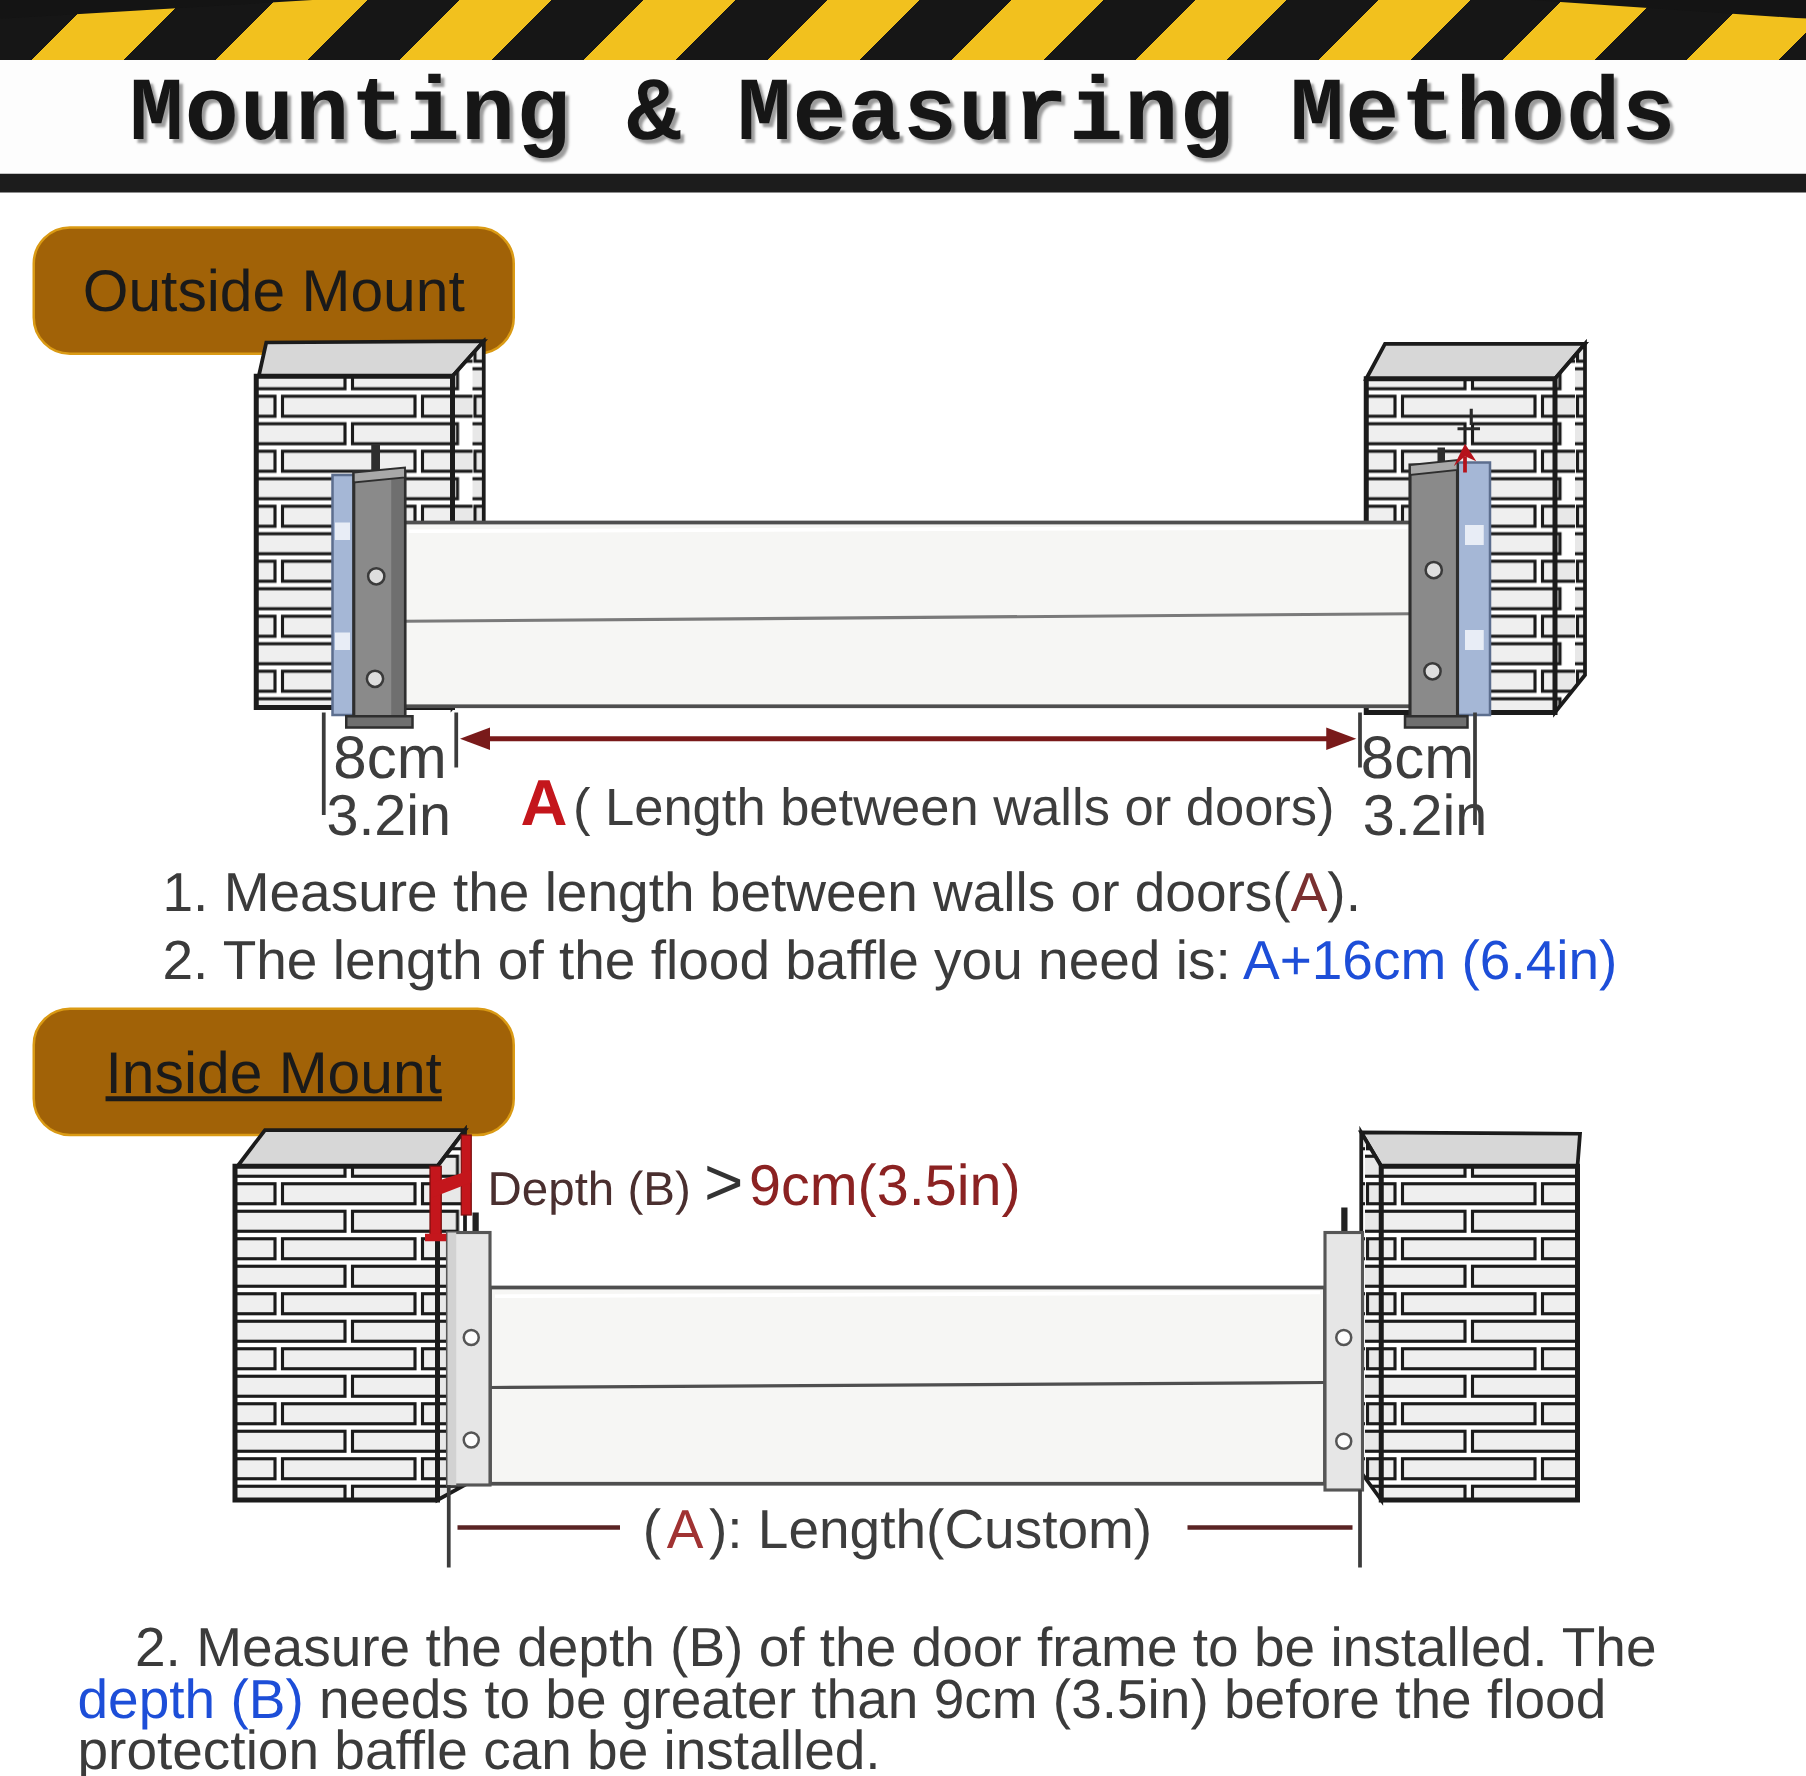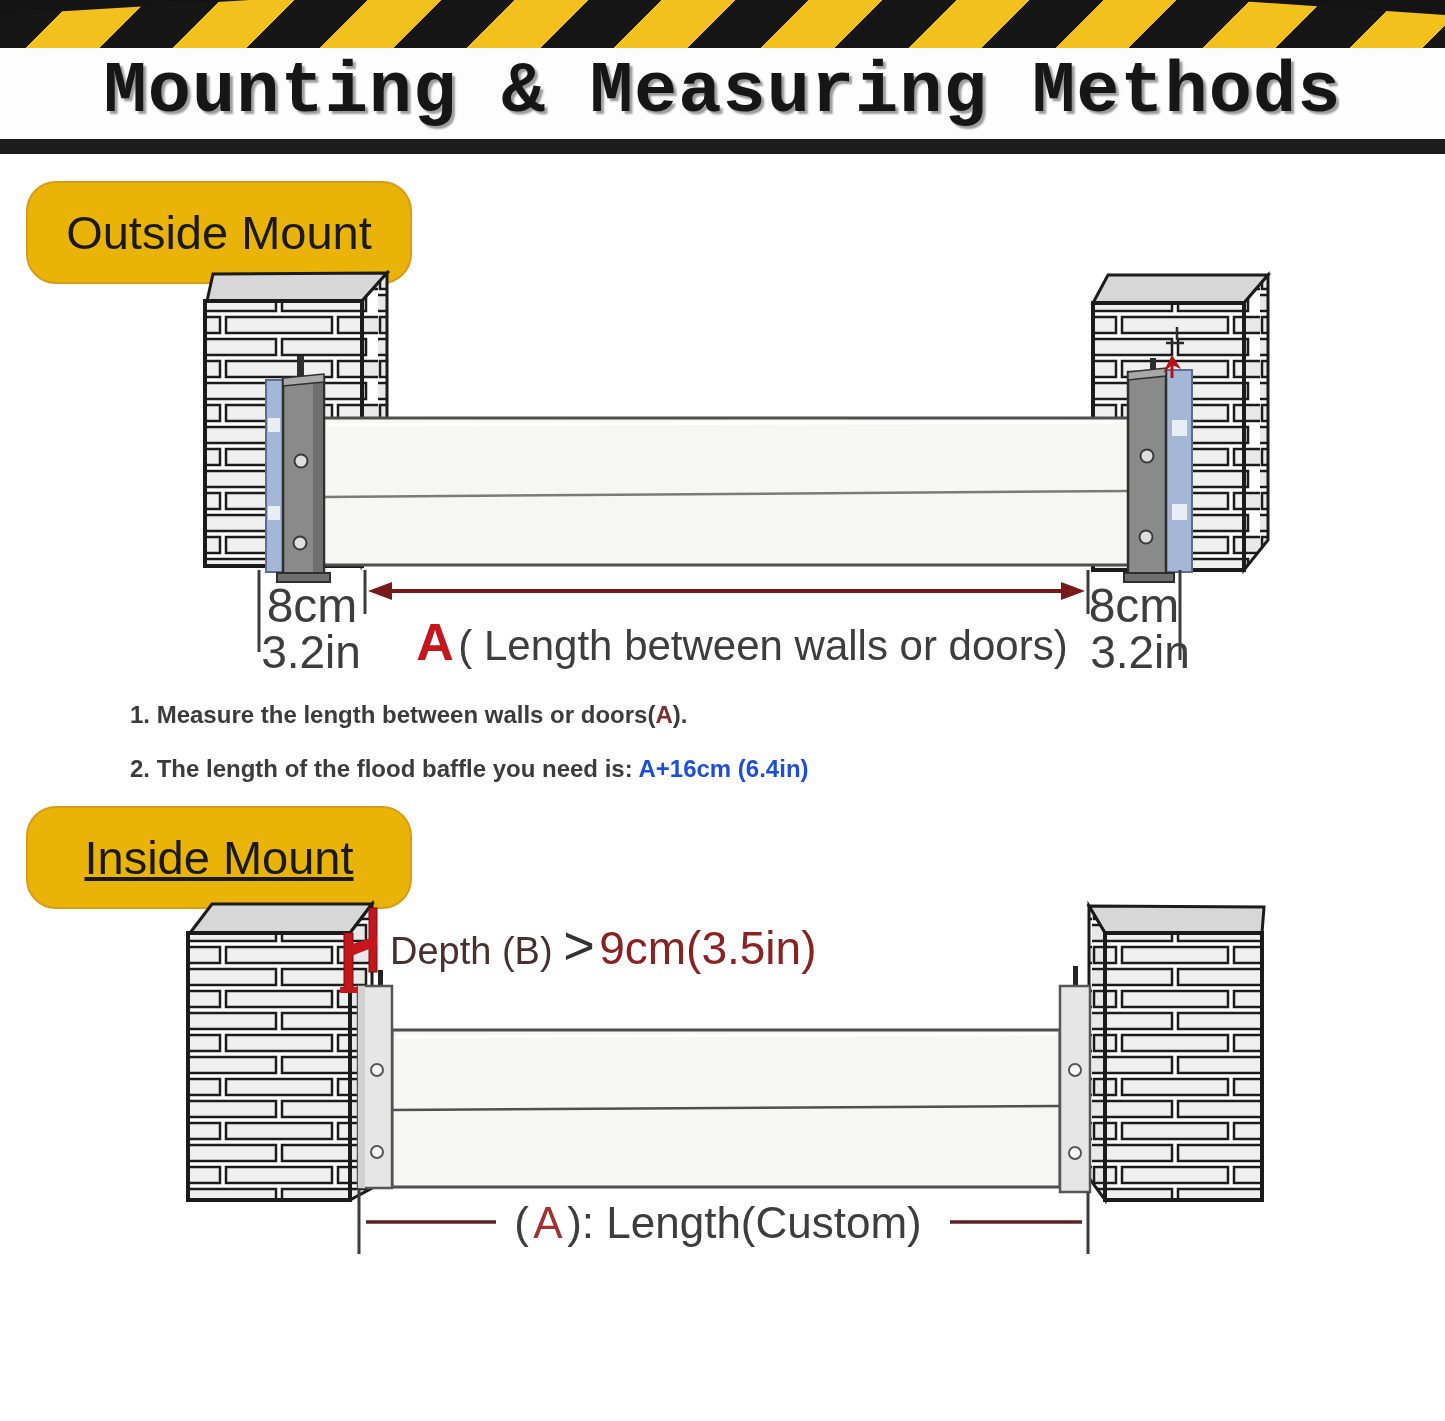--- a/index.html
+++ b/index.html
@@ -27,37 +27,37 @@
     text-align:center; font-size:72px; font-weight:bold; color:#161616;
     letter-spacing:1px; line-height:84px;
     text-shadow:3px 3px 2px #9c9c9c;
     font-family:Liberation Mono, monospace;
   }
   .banner-bar { position:absolute; top:139px; left:0; width:1445px; height:15px; background:#1c1c1c; }
 
   
   .mount-label {
     position:absolute; left:26px; width:386px; height:103px;
-    background:#eab308; border:2px solid #DA9A14; border-radius:30px;
+    background:#a16207; border:2px solid #DA9A14; border-radius:30px;
     box-sizing:border-box;
     display:flex; align-items:center; justify-content:center;
     font-size:47px; color:#1a1a1a;
   }
   #outside-label { top:181px; }
   #inside-label  { top:806px;text-decoration:underline; }
 
   
   svg.diagram { position:absolute; left:0; width:1445px; display:block; }
   #diagram-outside { top:270px; height:430px; }
   #diagram-inside  { top:900px; height:370px; }
   svg text { font-family:"Liberation Sans", sans-serif; }
 
   
   .steps { position:absolute; color:#3B3B3B; }
-  .steps p { margin:0; font-size:24px; line-height:41px;font-weight:bold; }
+  .steps p { margin:0; font-size:44px; line-height:41px; }
   #outside-steps { top:694px; left:130px; width:1250px; }
   #outside-steps p + p { margin-top:13px; }
   #inside-steps { top:1282px; left:62px; width:1378px; }
   #inside-steps p.first { padding-left:32px; }
   #inside-steps p.second { margin-top:16px; text-indent:46px; }
   .maroon { color:#1d4ed8; }
   .dim-a  { color:#7A3030; }
 </style>
 </head>
 <body>
@@ -228,13 +228,14 @@
     <line x1="950" y1="322" x2="1082" y2="322" stroke="#5A2424" stroke-width="3.5"></line>
     <text x="718" y="338" text-anchor="middle">
       <tspan font-size="44" fill="#3D3D3D">(</tspan>
       <tspan font-size="44" fill="#A03232">A</tspan>
       <tspan font-size="44" fill="#3D3D3D">): Length(Custom)</tspan>
     </text>
   </g>
 </svg>
 
 <div class="steps" id="inside-steps">
+  <p class="second"><span>2. Measure the depth (B) of the door frame to be installed. The </span><span class="maroon">depth (B)</span><span> needs to be greater than 9cm (3.5in) before the flood protection baffle can be installed.</span></p>
 </div>
 
 </body></html>

